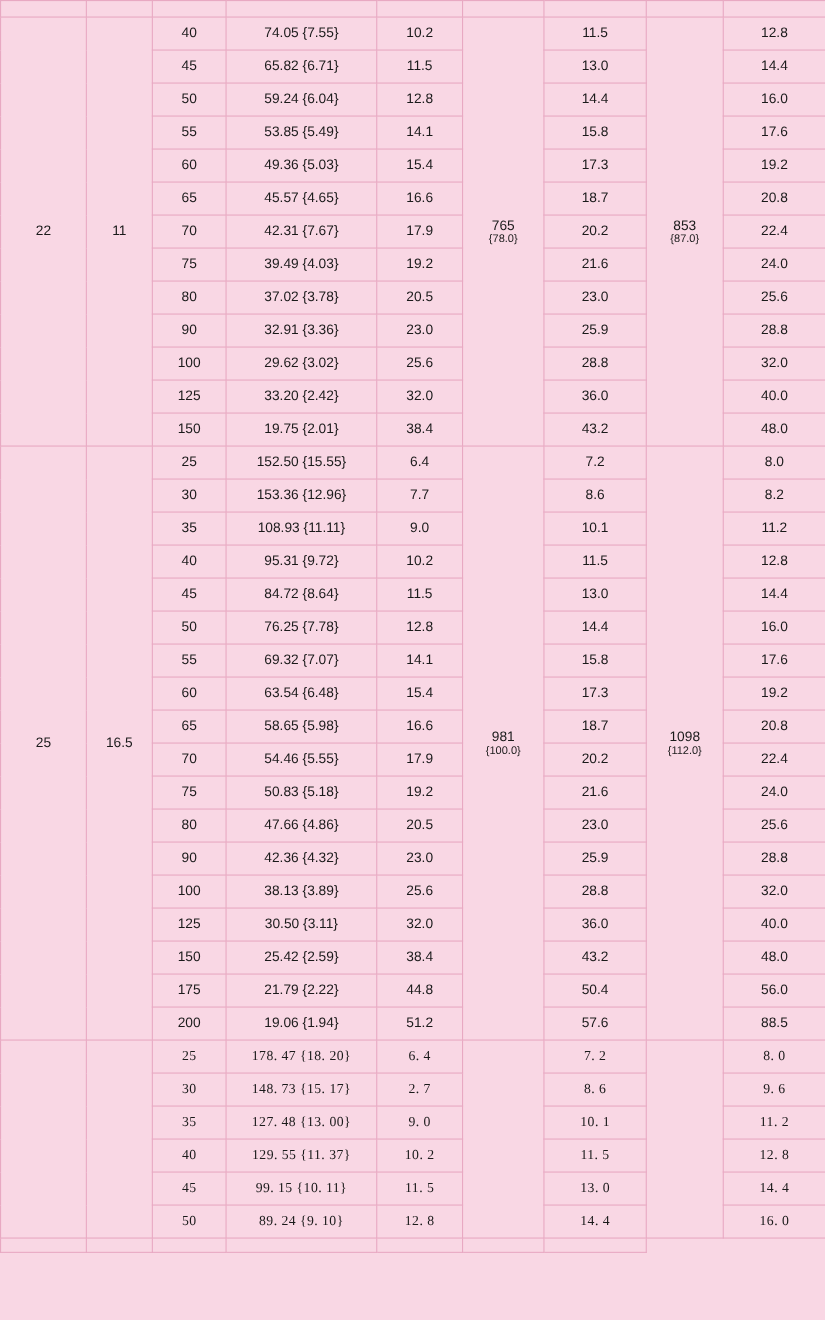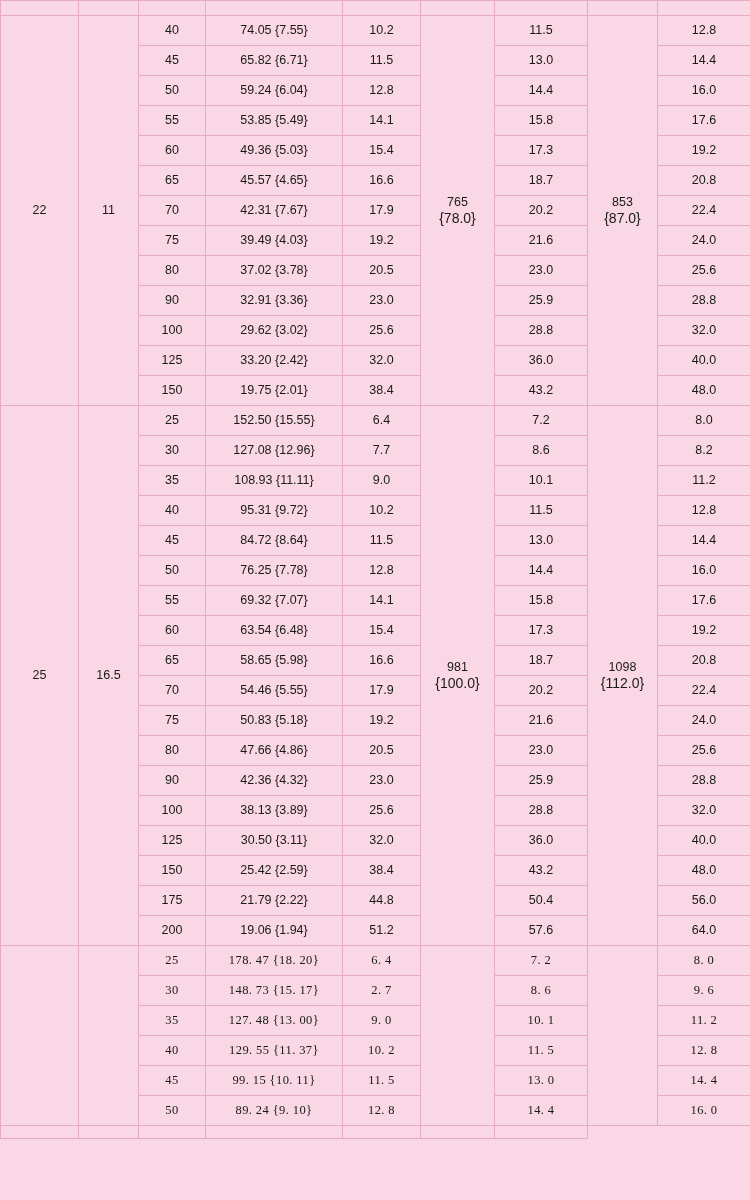--- a/index.html
+++ b/index.html
@@ -51,21 +51,21 @@
   .grp {
     font-size: 12.5px;
     margin-left: 36px;
   }
   .big2 {
     font-size: 12.5px;
     line-height: 1.35;
   }
   .sub {
     display: block;
-    font-size: 14px;
+    font-size: 10px;
   }
   .mono-ish {
     font-family: "Liberation Serif", serif;
     letter-spacing: 0.4px;
   }
   
   tr.cut td { height: 14px; }
   tr.cutbottom td { height: 12px; }
 </style>
 </head>
@@ -203,21 +203,21 @@
           <td rowspan="18" class="pink big2"><span>981</span><span class="sub">{100.0}</span></td>
           <td class="white">7.2</td>
           <td rowspan="18" class="pink big2"><span>1098</span><span class="sub">{112.0}</span></td>
           <td class="white">8.0</td>
           <td rowspan="18" class="pink big2">
             <span class="sub">{125.0}</span>
           </td>
         </tr>
         <tr>
           <td class="white">30</td>
-          <td class="white">127.08 {12.96}</td>
+          <td class="white">153.36 {12.96}</td>
           <td class="white">7.7</td>
           <td class="white">8.6</td>
           <td class="white">8.2</td>
         </tr>
         <tr>
           <td class="white">35</td>
           <td class="white">108.93 {11.11}</td>
           <td class="white">9.0</td>
           <td class="white">10.1</td>
           <td class="white">11.2</td>
@@ -318,21 +318,21 @@
           <td class="pink">21.79 {2.22}</td>
           <td class="pink">44.8</td>
           <td class="pink">50.4</td>
           <td class="pink">56.0</td>
         </tr>
         <tr>
           <td class="white">200</td>
           <td class="white">19.06 {1.94}</td>
           <td class="white">51.2</td>
           <td class="white">57.6</td>
-          <td class="white">64.0</td>
+          <td class="white">88.5</td>
         </tr>
         <tr>
           <td rowspan="6" class="pink grp"></td>
           <td rowspan="6" class="pink grp"></td>
           <td class="white mono-ish">25</td>
           <td class="white mono-ish">178. 47  {18. 20}</td>
           <td class="white mono-ish">6. 4</td>
           <td rowspan="6" class="pink big2"><span></span><span class="sub"></span></td>
           <td class="white mono-ish">7. 2</td>
           <td rowspan="6" class="pink big2"><span></span><span class="sub"></span></td>

